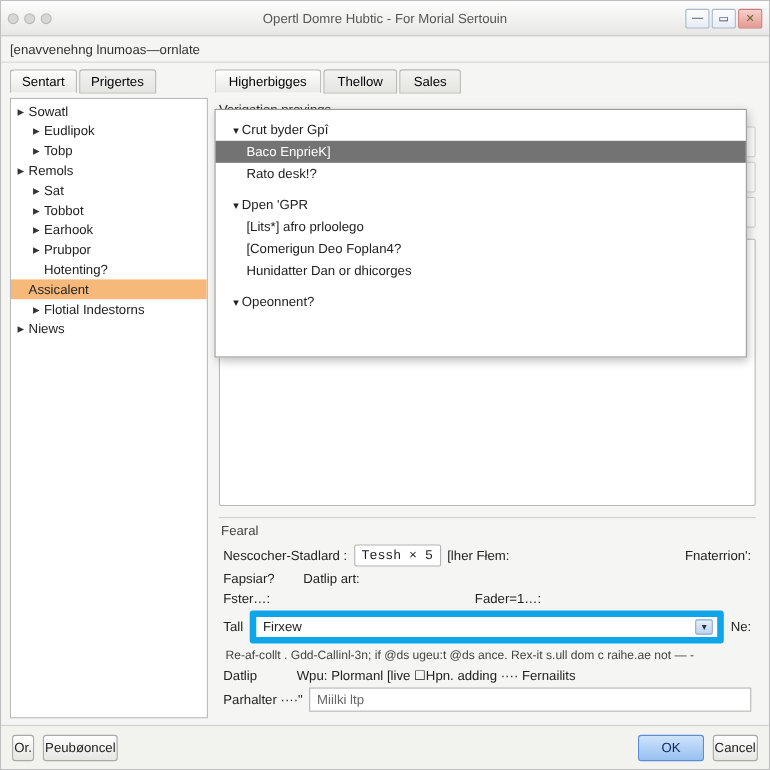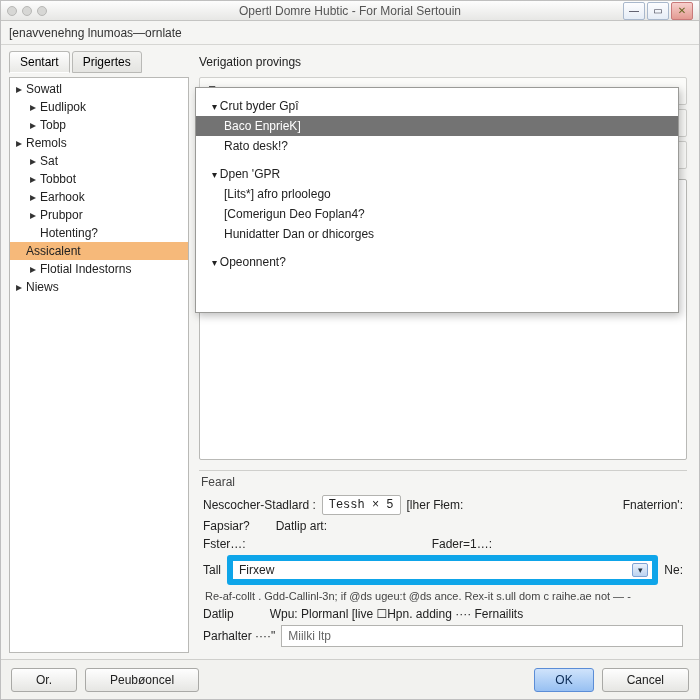--- a/index.html
+++ b/index.html
@@ -1,21 +1,21 @@
 <!DOCTYPE html>
 <html><head>
 <meta charset="utf-8">
 <style>
   * { box-sizing: border-box; margin: 0; padding: 0; font-family: "Segoe UI", Tahoma, sans-serif; font-size: 12px; }
   body { background: #e8e8e8; width: 700px; height: 700px; overflow: hidden; }
 
   .window { width: 700px; height: 700px; background: #f5f5f3; border: 1px solid #bfbfbf; display: flex; flex-direction: column; }
 
   
-  .titlebar { height: 20px; background: linear-gradient(#fdfdfd,#e7e7e5); border-bottom: 1px solid #c4c4c2; display: flex; align-items: center; padding: 0 6px; position: relative; }
+  .titlebar { height: 32px; background: linear-gradient(#fdfdfd,#e7e7e5); border-bottom: 1px solid #c4c4c2; display: flex; align-items: center; padding: 0 6px; position: relative; }
   .traffic { display: flex; gap: 5px; }
   .dot { width: 10px; height: 10px; border-radius: 50%; background: #d7d7d5; border: 1px solid #b8b8b6; }
   .title { position: absolute; left: 0; right: 0; text-align: center; font-size: 12px; color: #555; }
   .winbtns { margin-left: auto; display: flex; gap: 2px; }
   .winbtn { width: 22px; height: 18px; border: 1px solid #a9b8cc; background: linear-gradient(#fdfdff,#e6edf6); display: flex; align-items: center; justify-content: center; font-size: 10px; color: #334; border-radius: 2px; cursor: default; }
   .winbtn.close { border-color: #c97a7a; background: linear-gradient(#f7d0cc,#e39a92); color: #662; }
 
   
   .addr { height: 24px; border-bottom: 1px solid #d6d6d3; display: flex; align-items: center; padding: 0 8px; color: #444; font-size: 12px; }
   .addr .brk { color: #333; }
@@ -49,21 +49,21 @@
   .glabel { color: #444; margin-bottom: 4px; padding-left: 2px; }
   .row { display: flex; align-items: center; gap: 6px; padding: 2px 4px; flex-wrap: wrap; color: #222; }
   .field { border: 1px solid #b3b3b0; background: #fff; padding: 2px 6px; border-radius: 2px; min-width: 60px; font-family: Liberation Mono, monospace; }
   .combo { display: flex; align-items: center; border: 6px solid #0ea5e9; border-radius: 3px; background: #fff; padding: 2px 4px 2px 6px; flex: 1; min-width: 200px; }
   .combo .cb { width: 16px; height: 14px; background: linear-gradient(#e9f1fb,#bcd3f0); border: 1px solid #7ea2d4; border-radius: 2px; margin-left: 4px; display: flex; align-items: center; justify-content: center; font-size: 9px; color: #234; }
   .help { color: #444; font-size: 11px; line-height: 1.3; padding: 2px 6px; }
   .textarea { border: 1px solid #b3b3b0; background: #fff; padding: 3px 6px; flex: 1; min-height: 22px; color: #666; }
 
   
   .footer { height: 40px; border-top: 1px solid #cfcfcc; display: flex; align-items: center; padding: 0 10px; gap: 8px; background: #f2f2ef; }
-  .btn { padding: 4px 24px; border: 1px solid #a9a9a6; background: linear-gradient(#fefefe,#e6e6e3); border-radius: 3px; cursor: default; color: #222; }
+  .btn { padding: 4px 1px; border: 1px solid #a9a9a6; background: linear-gradient(#fefefe,#e6e6e3); border-radius: 3px; cursor: default; color: #222; }
   .btn.primary { border-color: #5b8dd6; background: linear-gradient(#cfe3fb,#97c0f2); color: #0a2a55; padding: 4px 20px; }
 
   
   .popup { position: absolute; top: 36px; left: 0; right: 12px; background: #fff; border: 1px solid #9a9a97; box-shadow: 2px 3px 8px rgba(0,0,0,0.25); padding: 8px 0 40px 0; z-index: 10; }
   .pitem { padding: 3px 16px 3px 28px; color: #222; cursor: default; white-space: nowrap; }
   .pitem.hdr { font-weight: 400; padding-left: 16px; }
   .pitem.hdr::before { content: "▾ "; font-size: 10px; }
   .pitem.sel { background: #737373; color: #fff; }
   .pspacer { height: 8px; }
 </style>
@@ -143,20 +143,25 @@
             <span>Flotial Indestorns</span>
           </div>
           <div class="tnode d0">
             <span class="tw">▸</span>
             <span>Niews</span>
           </div>
         </div>
     </div>
 
     <div class="right">
+      <div class="rtabs" id="rtabs">
+          <div class="rtab">Higherbigges</div>
+          <div class="rtab inact">Thellow</div>
+          <div class="rtab inact">Sales</div>
+        </div>
       <div class="sectlabel">Verigation provings</div>
 
       <div class="fields">
         <div class="stub">
             <span>Ex</span>
           </div>
         <div class="stub">
             <span>E</span>
           </div>
         <div class="stub">

